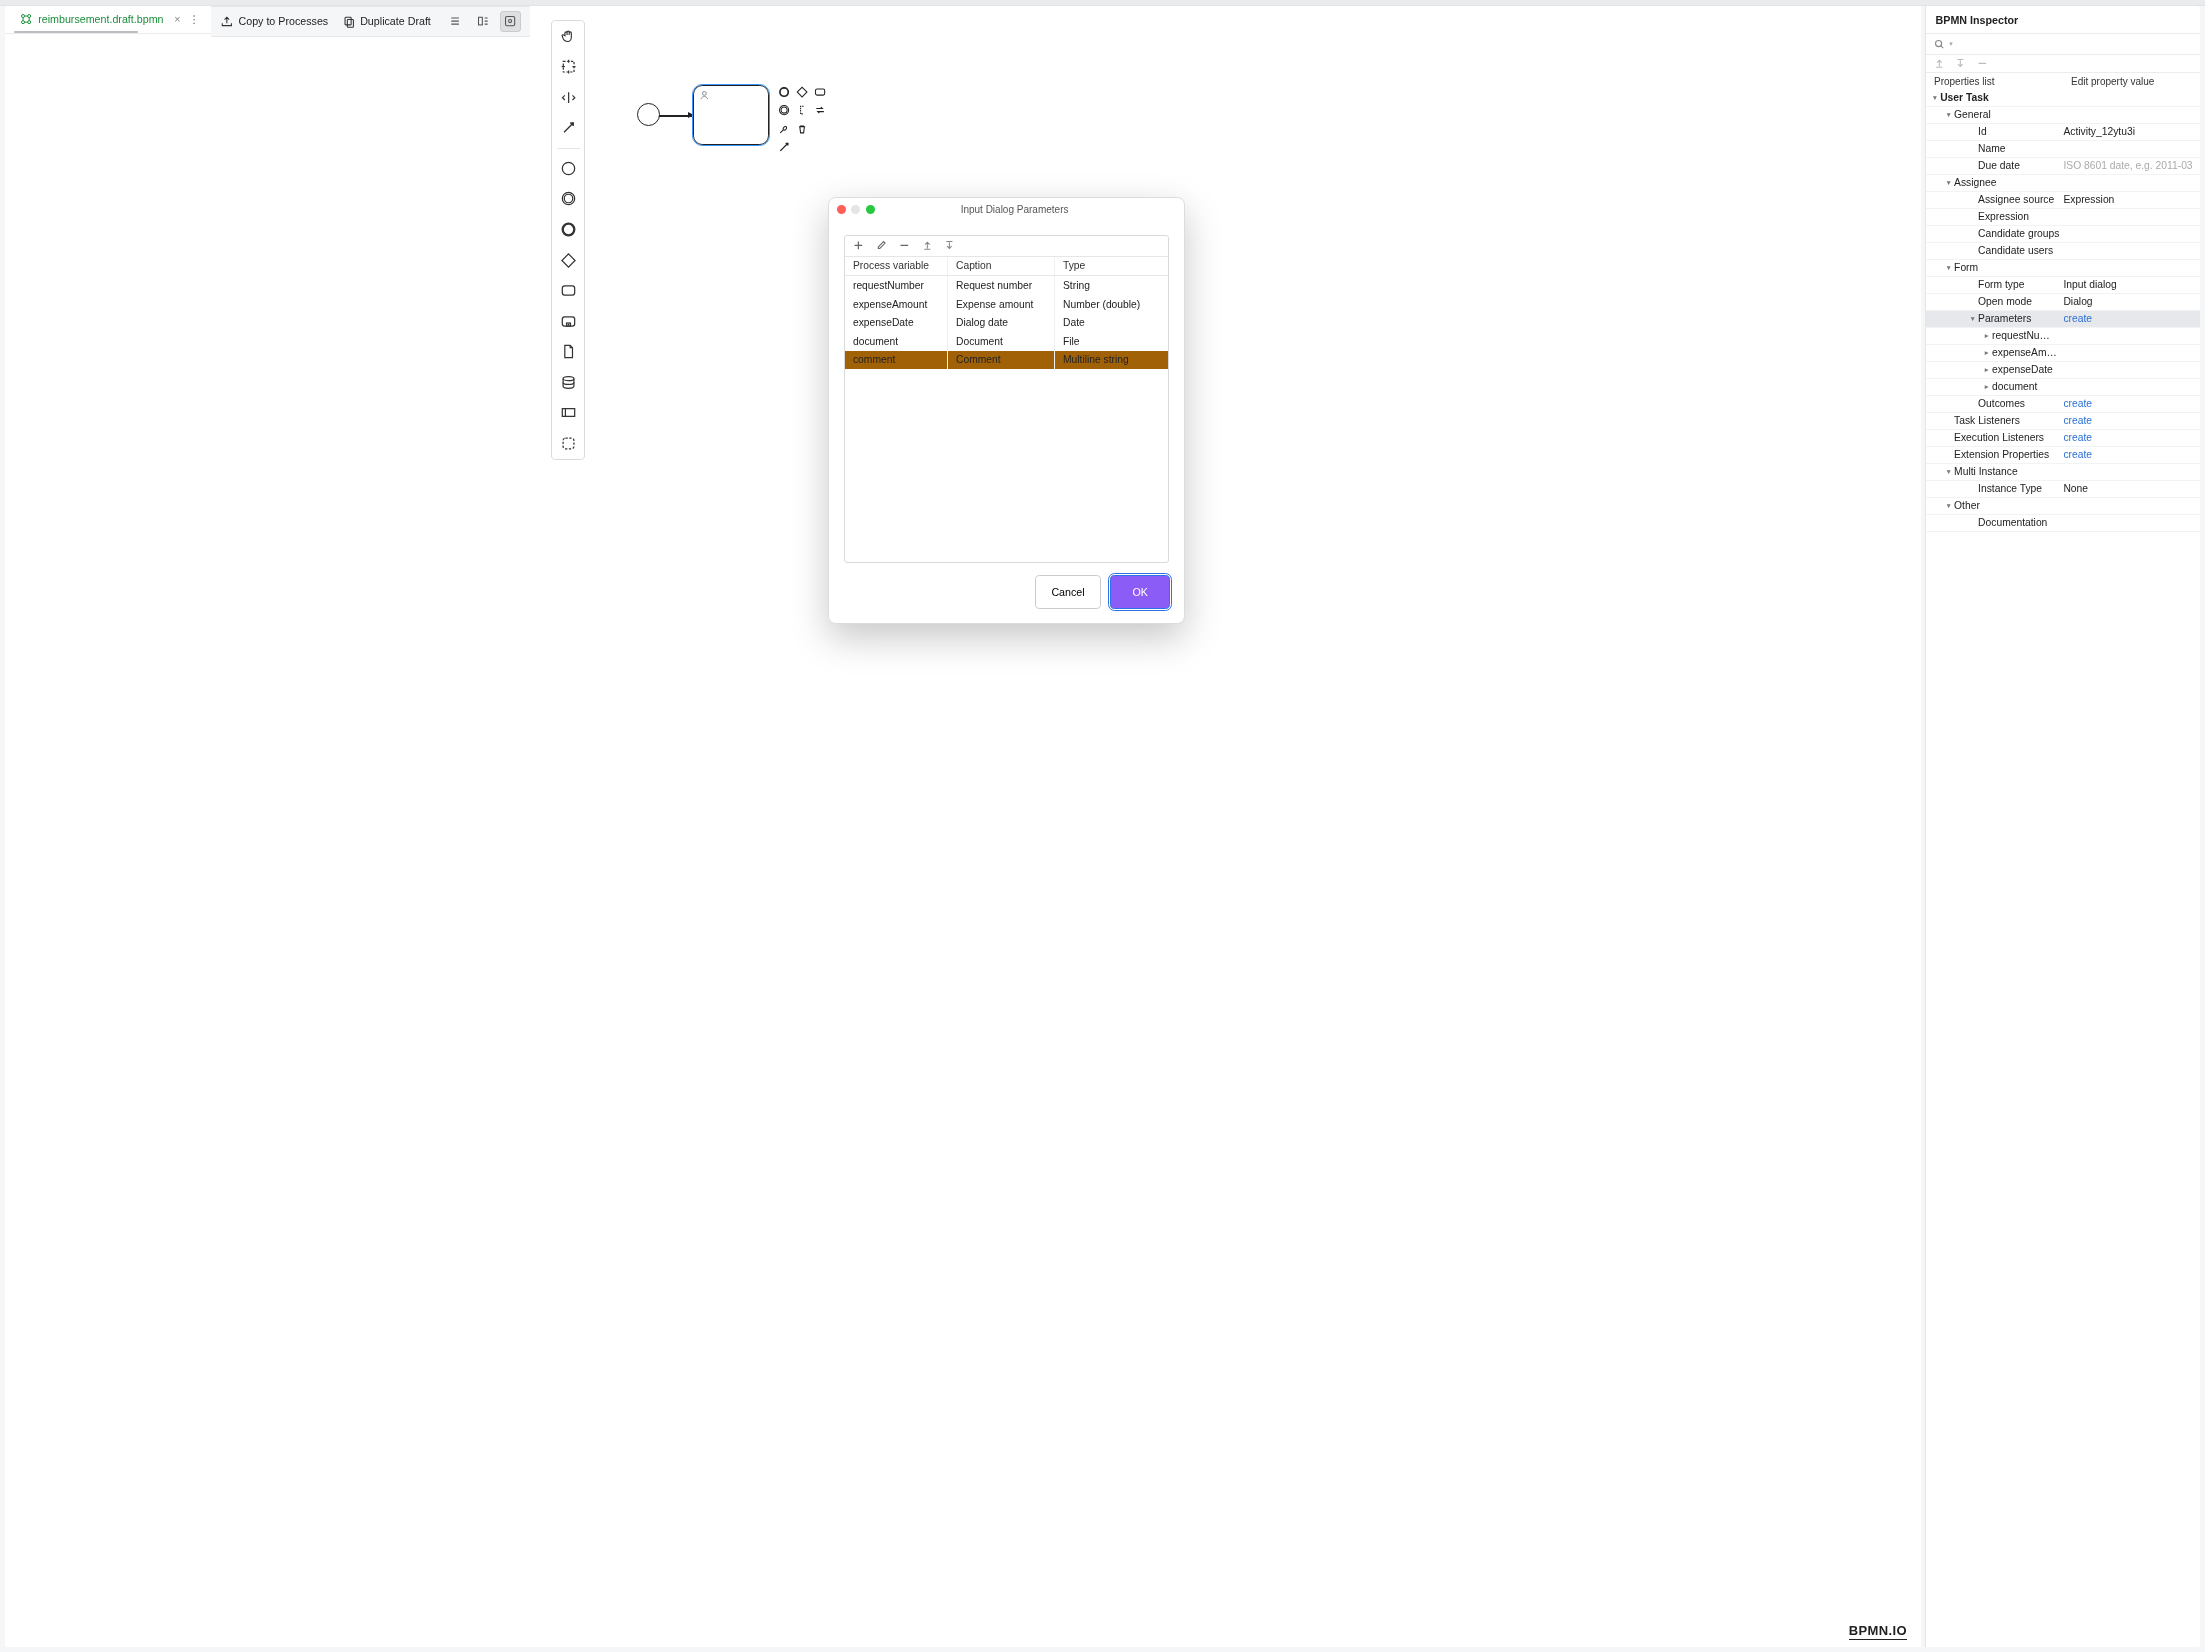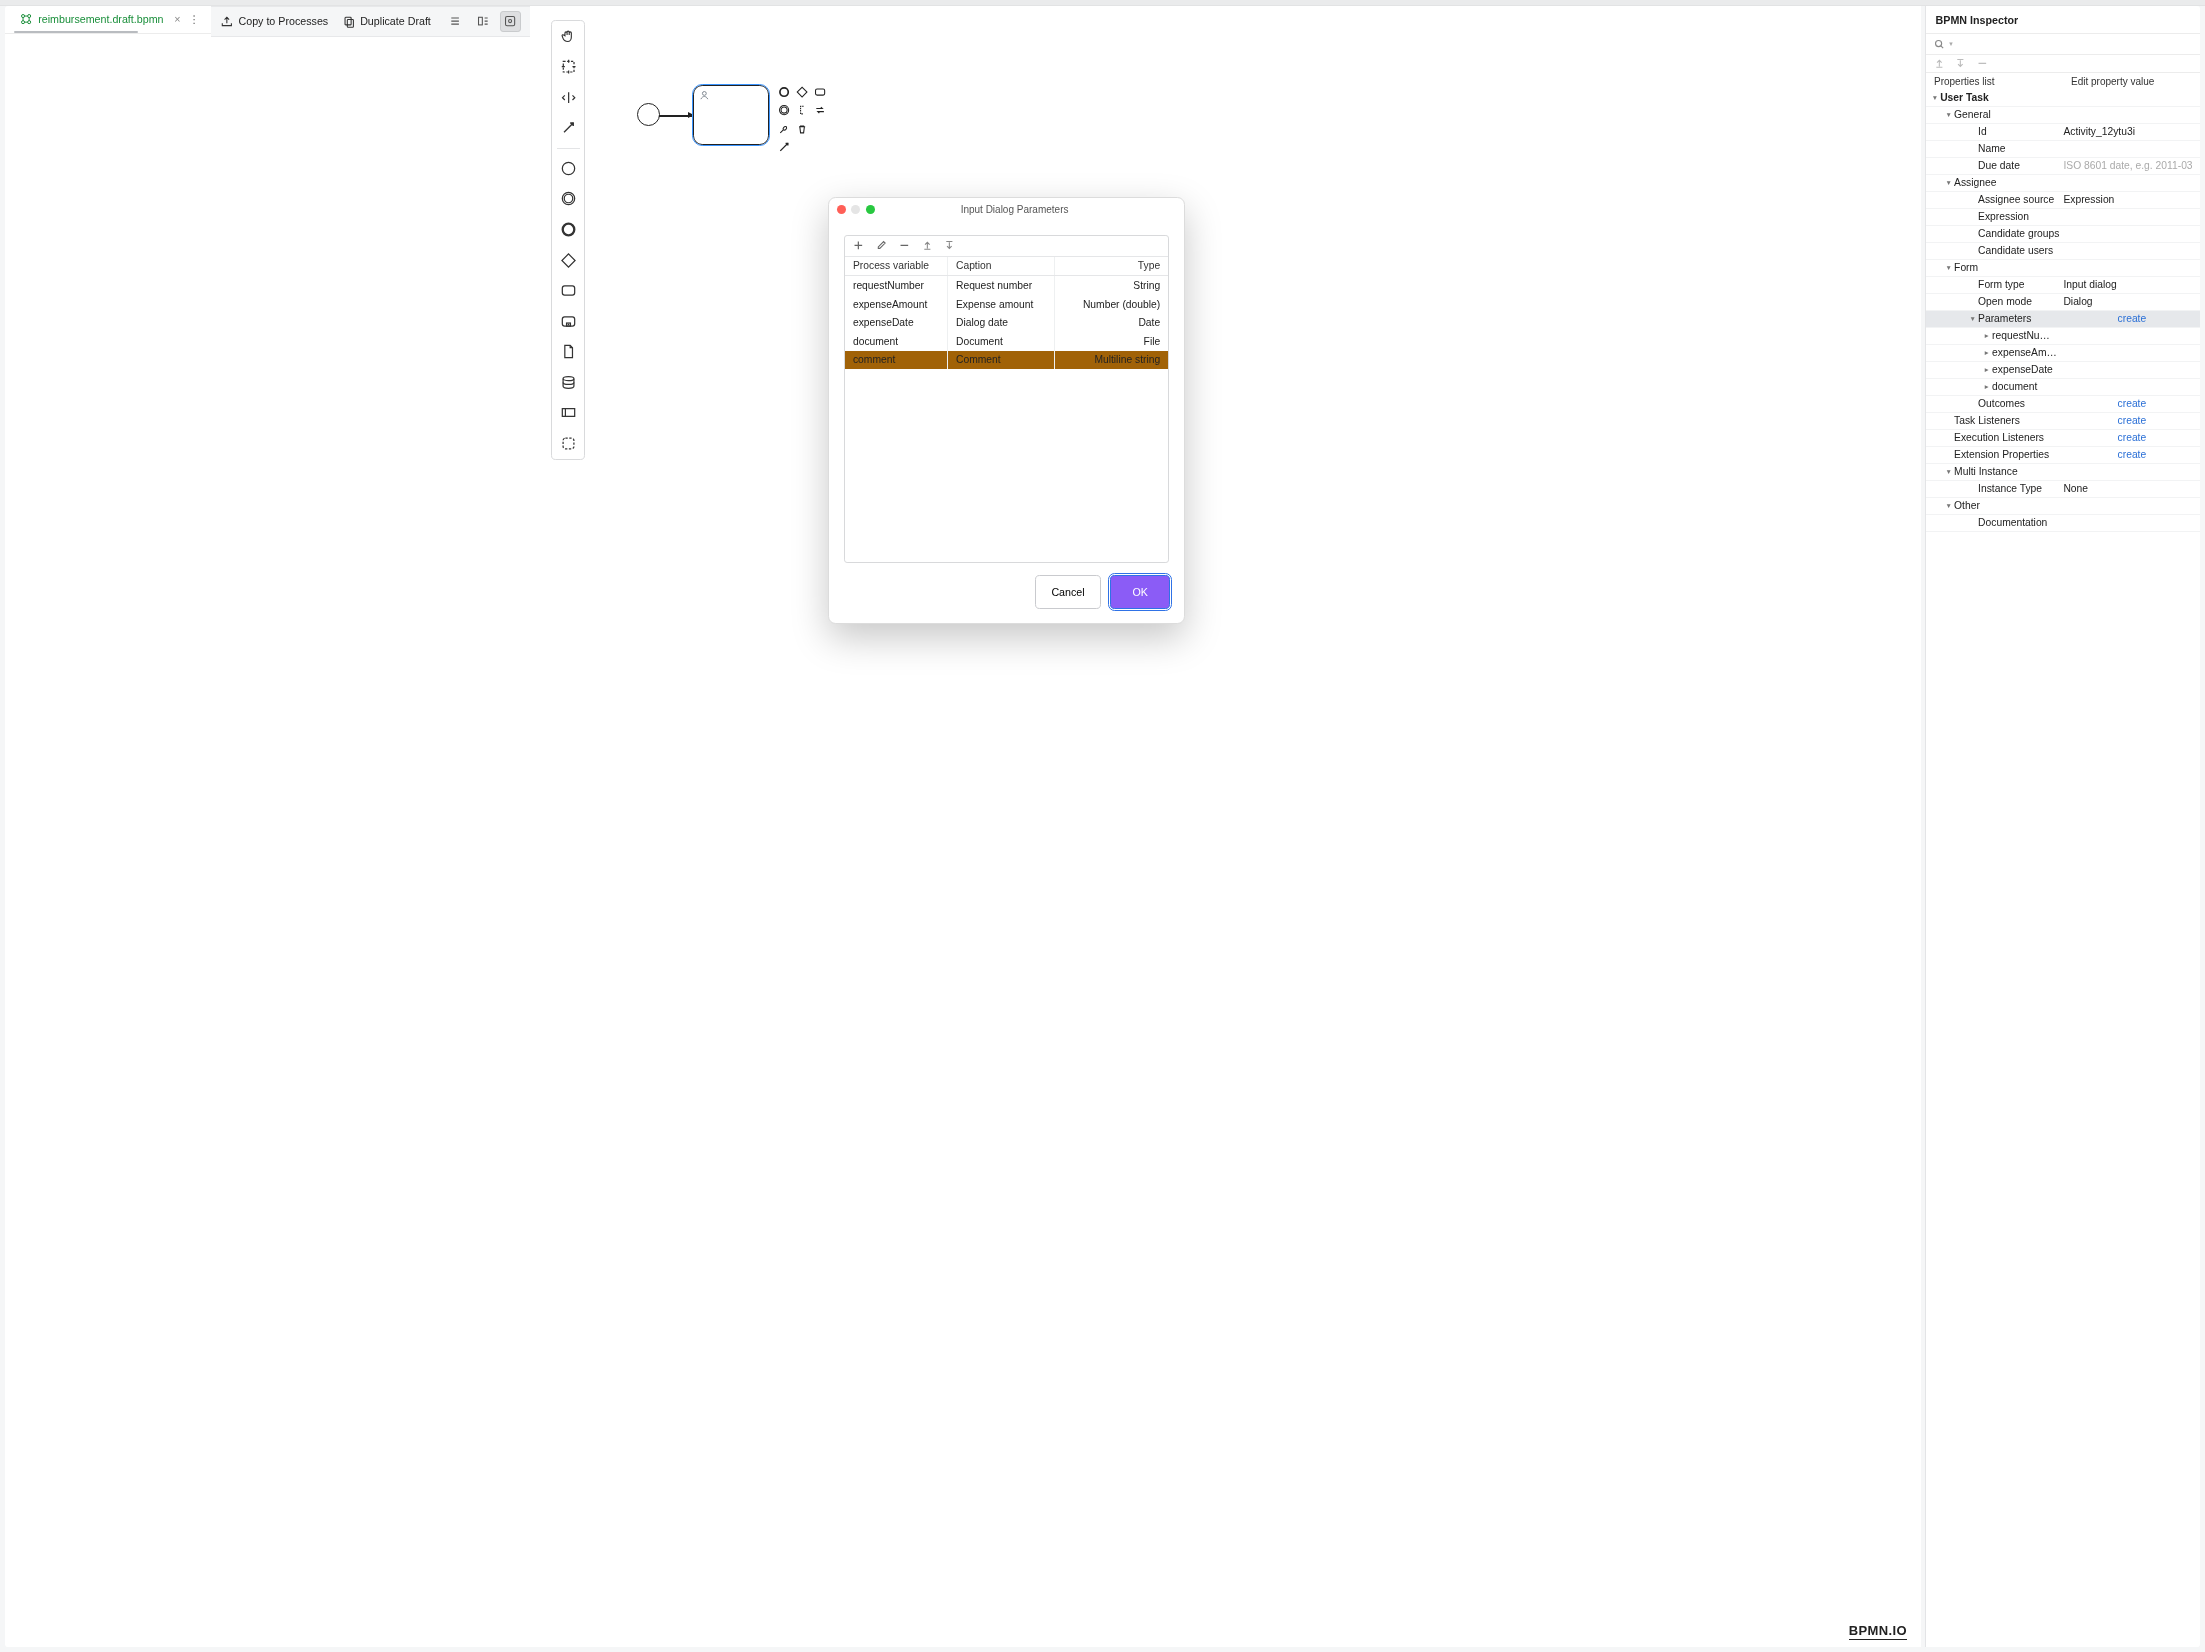--- a/index.html
+++ b/index.html
@@ -236,21 +236,21 @@
     display: flex; align-items: center;
     overflow: hidden; white-space: nowrap; text-overflow: ellipsis;
     padding-right: 3.1px;
   }
   .tree .value {
     flex: 1;
     color: #222;
     overflow: hidden; white-space: nowrap; text-overflow: ellipsis;
   }
   .tree .value.placeholder { color: #aaa; }
-  .tree .value.link { color: #2a6fd6; text-align: center; }
+  .tree .value.link { color: #2a6fd6; }
   .tree .twisty {
     width: 10.7px; text-align: center;
     color: #777; font-size: 7.6px;
     flex: 0 0 10.7px;
   }
   .tree .bold { font-weight: 700; }
   .ind1 { padding-left: 3.1px; }
   .ind2 { padding-left: 17px; }
   .ind3 { padding-left: 41px; }
   .ind4 { padding-left: 55px; }
@@ -307,21 +307,21 @@
   }
   .tbl-head {
     border-bottom: 0.8px solid #e5e6e8;
     color: #333;
   }
   .tbl-head .c, .tbl-row .c {
     padding: 3.8px 7.6px;
   }
   .c1 { flex: 0 0 103px; border-right: 0.8px solid #eef0f1; }
   .c2 { flex: 0 0 107px; border-right: 0.8px solid #eef0f1; }
-  .c3 { flex: 1; text-align: right; }
+  .c3 { flex: 1; }
   .tbl-row.sel { background: #a16207; }
   .tbl-body { flex: 1; overflow: auto; }
   .modal .footer {
     display: flex; justify-content: flex-end; gap: 9.2px;
     padding: 12.2px 13.7px 13.7px 13.7px;
   }
   .btn {
     height: 34px;
     padding: 0 15.3px;
     border-radius: 4.6px;

